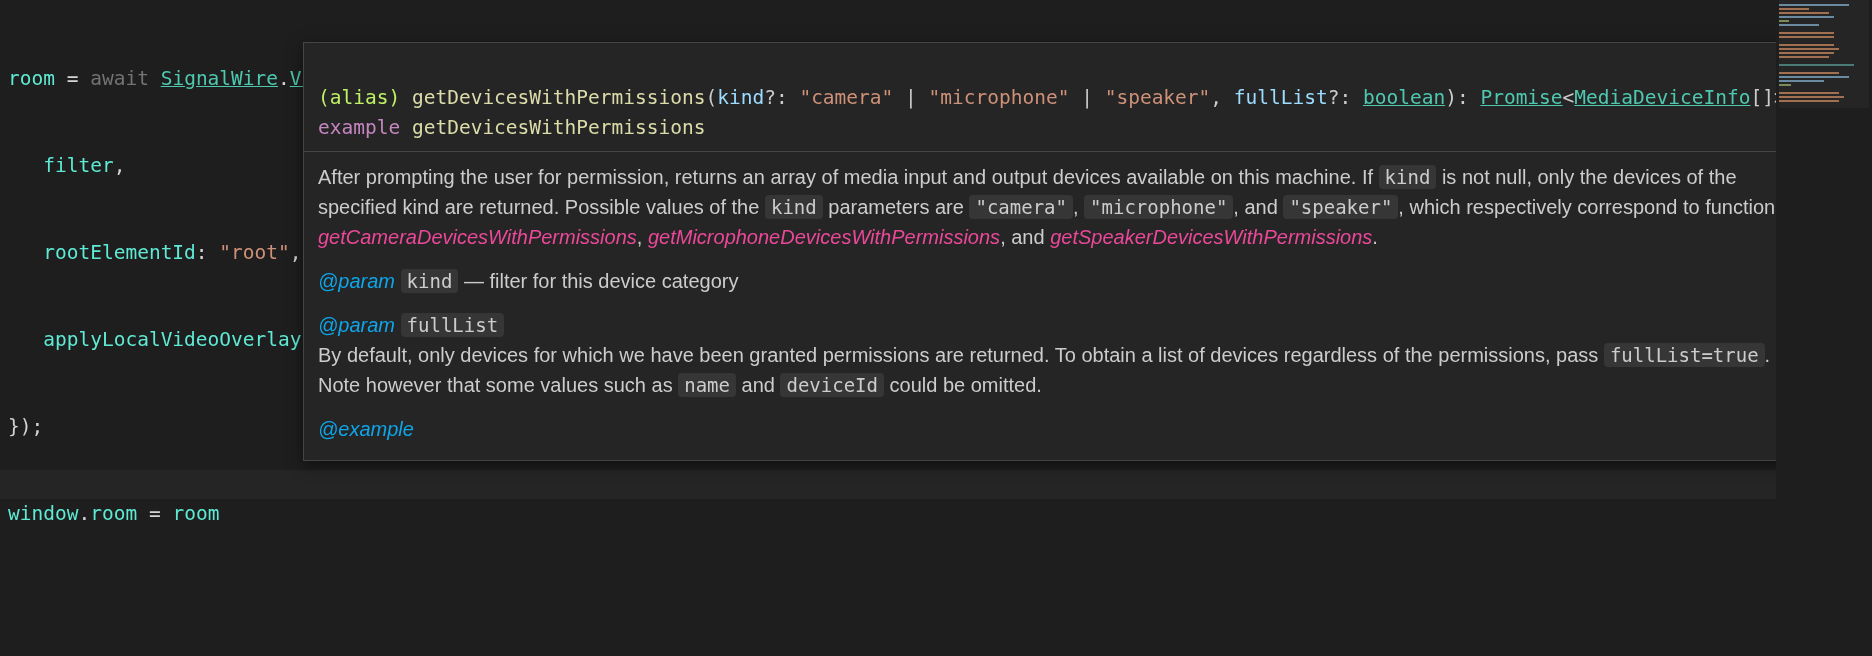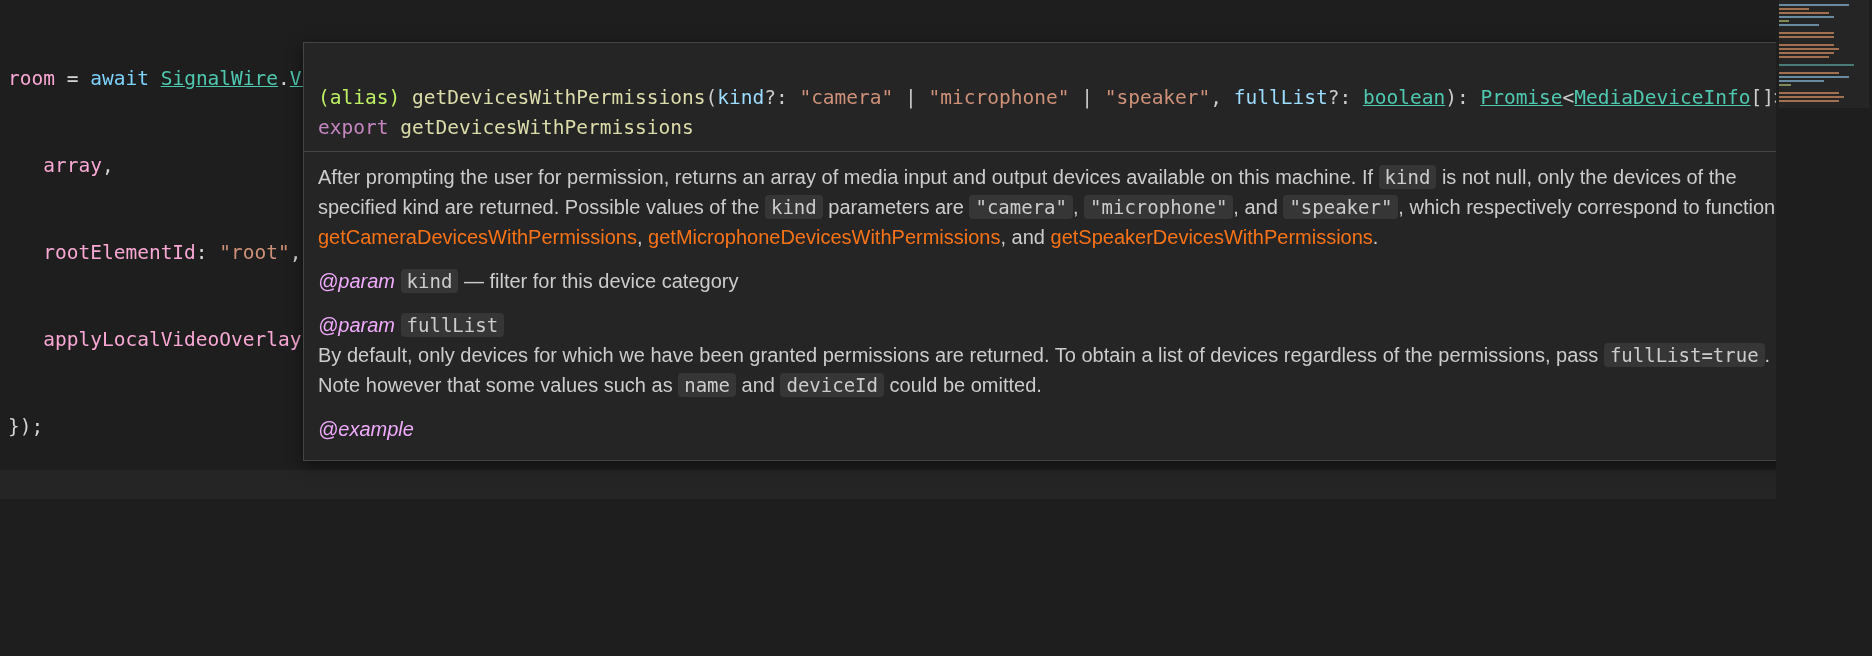--- a/index.html
+++ b/index.html
@@ -14,23 +14,23 @@
     position: relative;
   }
   .editor {
     position: absolute;
     left: 8px;
     top: 6px;
     line-height: 29px;
     white-space: pre;
   }
   .line { height: 29px; }
-  .tk-kw { color: #7dd3fc; }
+  .tk-kw { color: #737373; }
   .tk-obj { color: #4ec9b0; text-decoration: underline; }
-  .tk-member { color: #f9a8d4; }
+  .tk-member { color: #5eead4; }
   .tk-fn { color: #dcdcaa; }
   .tk-punc { color: #d4d4d4; }
   .tk-str { color: #ce9178; }
   .tk-white { color: #d4d4d4; }
   .highlight-line {
     position: absolute;
     left: 0;
     width: 100%;
     height: 29px;
     background: rgba(255,255,255,0.03);
@@ -69,22 +69,22 @@
   }
   .tooltip-doc p { margin-bottom: 14px; }
   .tooltip-doc p:last-child { margin-bottom: 4px; }
   .code-chip {
     font-family: "Menlo","Monaco","Consolas",monospace;
     background: rgba(255,255,255,0.08);
     padding: 1px 6px;
     border-radius: 4px;
     font-size: 19px;
   }
-  .doc-link { color: #f97316; text-decoration: none; }
-  .doc-em { font-style: italic; color: #f0abfc; text-align: center; }
+  .doc-link { color: #ec4899; text-decoration: none; font-style: italic; }
+  .doc-em { font-style: italic; color: #0ea5e9; text-align: center; }
   .minimap {
     position: absolute;
     right: 0;
     top: 0;
     width: 96px;
     height: 656px;
     background: #1e1e1e;
   }
   .mm-section {
     position: absolute;
@@ -102,42 +102,43 @@
   .mm-c3 { background: #7e8a56; }
   .mm-c4 { background: #4a7a75; }
 </style>
 </head>
 <body>
 
 <div class="highlight-line" style="top:470px;"></div>
 
 <div class="editor">
   <div class="line"><span class="tk-member">room</span><span class="tk-white"> = </span><span class="tk-kw">await</span><span class="tk-white"> </span><span class="tk-obj">SignalWire</span><span class="tk-punc">.</span><span class="tk-obj">Video</span><span class="tk-punc">.</span><span class="tk-fn">createRoomObject</span><span class="tk-punc">({</span></div>
-  <div class="line"><span class="tk-white">   </span><span class="tk-member">array</span><span class="tk-punc">,</span></div>
+  <div class="line"><span class="tk-white">   </span><span class="tk-member">filter</span><span class="tk-punc">,</span></div>
   <div class="line"><span class="tk-white">   </span><span class="tk-member">rootElementId</span><span class="tk-punc">: </span><span class="tk-str">"root"</span><span class="tk-punc">,</span></div>
   <div class="line"><span class="tk-white">   </span><span class="tk-member">applyLocalVideoOverlay</span></div>
   <div class="line"><span class="tk-punc">});</span></div>
+  <div class="line"><span class="tk-member">window</span><span class="tk-punc">.</span><span class="tk-member">room</span><span class="tk-white"> = </span><span class="tk-member">room</span></div>
   <div class="line"></div>
   
   
   
   
   
   
   
   
   
   
   
 </div>
 
 <div class="tooltip">
   <div class="tooltip-signature">
 <span class="sig-alias">(alias)</span> <span class="sig-fn">getDevicesWithPermissions</span><span class="sig-punc">(</span><span class="sig-param">kind</span><span class="sig-punc">?</span><span class="sig-punc">: </span><span class="sig-str">"camera"</span><span class="sig-punc"> | </span><span class="sig-str">"microphone"</span><span class="sig-punc"> | </span><span class="sig-str">"speaker"</span><span class="sig-punc">, </span><span class="sig-param">fullList</span><span class="sig-punc">?</span><span class="sig-punc">: </span><span class="sig-type">boolean</span><span class="sig-punc">): </span><span class="sig-type">Promise</span><span class="sig-punc">&lt;</span><span class="sig-type">MediaDeviceInfo</span><span class="sig-punc">[]</span><span class="sig-punc">&gt;</span>
-<span class="sig-kw">export</span> <span class="sig-fn">getDevicesWithPermissions</span></div>
+<span class="sig-kw">example</span> <span class="sig-fn">getDevicesWithPermissions</span></div>
   <div class="tooltip-doc">
     <p><span>After prompting the user for permission, returns an array of media input and output devices available on this machine. If </span><span class="code-chip">kind</span><span> is not null, only the devices of the specified kind are returned. Possible values of the </span><span class="code-chip">kind</span><span> parameters are </span><span class="code-chip">"camera"</span><span>, </span><span class="code-chip">"microphone"</span><span>, and </span><span class="code-chip">"speaker"</span><span>, which respectively correspond to functions </span><a class="doc-link">getCameraDevicesWithPermissions</a><span>, </span><a class="doc-link">getMicrophoneDevicesWithPermissions</a><span>, and </span><a class="doc-link">getSpeakerDevicesWithPermissions</a><span>.</span></p>
     <p><span class="doc-em">@param</span> <span class="code-chip">kind</span><span> — filter for this device category</span></p>
     <p><span class="doc-em">@param</span> <span class="code-chip">fullList</span><br><span>By default, only devices for which we have been granted permissions are returned. To obtain a list of devices regardless of the permissions, pass </span><span class="code-chip">fullList=true</span><span>. Note however that some values such as </span><span class="code-chip">name</span><span> and </span><span class="code-chip">deviceId</span><span> could be omitted.</span></p>
     <p><span class="doc-em">@example</span></p>
   </div>
 </div>
 
 <div class="minimap">
   <div class="mm-section" style="top:0;height:108px;"></div>

